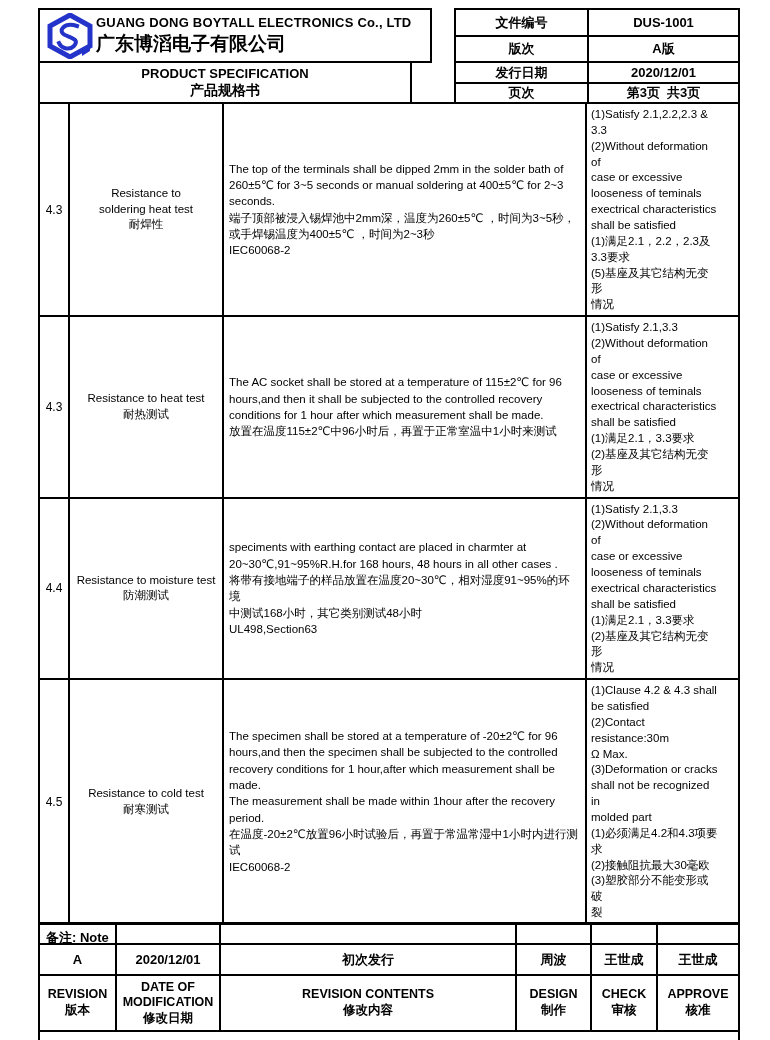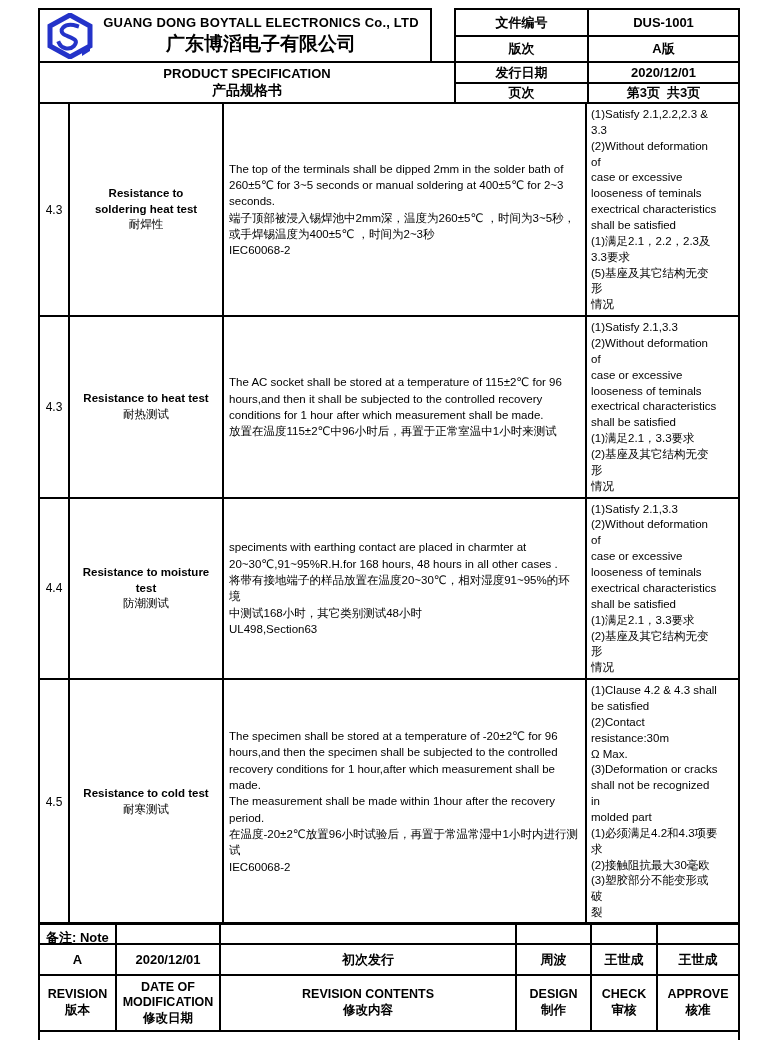--- a/index.html
+++ b/index.html
@@ -5,34 +5,34 @@
   * { box-sizing: border-box; }
   html,body { margin:0; padding:0; }
   body {
     width:770px; height:1040px; background:#ffffff; position:relative;
     font-family:"Liberation Sans","DejaVu Sans",sans-serif; color:#000;
     overflow:hidden;
     -webkit-font-smoothing:antialiased;
   }
   .abs { position:absolute; }
   .prewrap { white-space:pre-wrap; }
-  .preline { white-space:pre-line;font-weight:bold; }
+  .preline { white-space:pre-line; }
 
   
   .company-box {
     left:38px; top:8px; width:394px; height:55px;
     border:2px solid #000; display:flex; align-items:center; padding:2px 4px;
   }
   .logo-wrap { width:52px; flex:0 0 52px; display:flex; align-items:center; justify-content:center; }
-  .company-text { flex:1; text-align:center; }
+  .company-text { flex:1; }
   .company-en { font-size:13px; font-weight:bold; letter-spacing:0.2px; }
   .company-cn { font-size:19px; font-weight:bold; margin-top:1px; }
 
   .title-box {
-    left:38px; top:61px; width:418px; height:43px;
+    left:38px; top:61px; width:374px; height:43px;
     border:2px solid #000; display:flex; flex-direction:column;
     justify-content:center; text-align:center;
   }
   .title-en { font-size:13px; font-weight:bold; }
   .title-cn { font-size:14px; font-weight:bold; margin-top:1px; }
 
   table { border-collapse:collapse; table-layout:fixed; }
   td { border:2px solid #000; overflow:hidden; }
 
   .doc-table { left:454px; top:8px; width:284px; }

